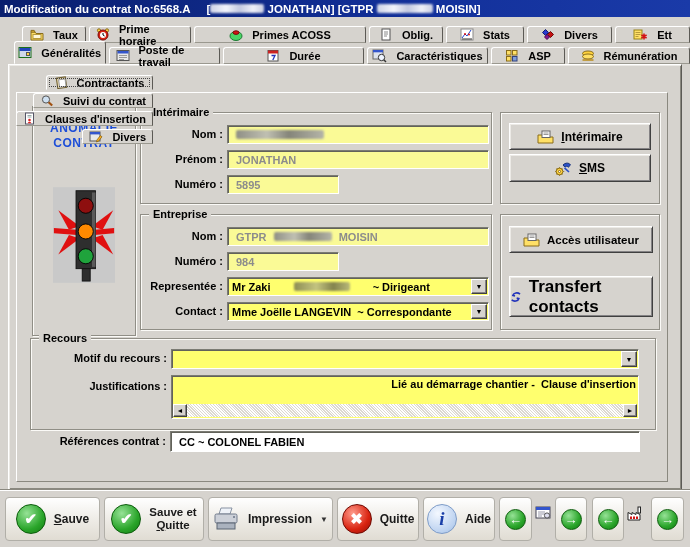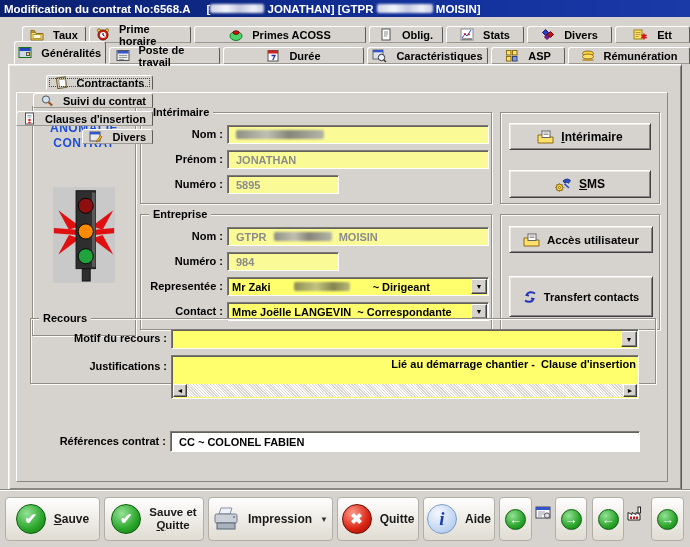--- a/index.html
+++ b/index.html
@@ -278,21 +278,21 @@
 
   <div class="groupbox" style="left:500px; top:112px; width:160px; height:92px;">
     <div class="btn3d" style="left:8px; top:10px; width:142px; height:27px;">
       <svg width="17" height="14" viewBox="0 0 17 14">
           <path d="M1 5h5l1 2h9v6H1z" fill="#ffe066" stroke="#8a6d1a"></path>
           <rect x="5" y="1" width="8" height="6.5" fill="#fff" stroke="#666"></rect>
           <path d="M6.5 3h5M6.5 4.5h5" stroke="#999"></path>
         </svg>
       <span class="uf">Intérimaire</span>
     </div>
-    <div class="btn3d" style="left:8px; top:57px; width:142px; height:28px;">
+    <div class="btn3d" style="left:8px; top:41px; width:142px; height:28px;">
       <svg width="17" height="15" viewBox="0 0 17 15">
           <path d="M8 4c2.5-2.5 6-2.5 7.5 0l-2.2 2.2c-1.2-1.2-2.3-1.2-3.3 0z" fill="#2a52c8" stroke="#16307a"></path>
           <path d="M9.5 6.8l4.5 4.2" stroke="#2a52c8" stroke-width="1.6"></path>
           <circle cx="4.5" cy="10.5" r="3.4" fill="#ffd23e" stroke="#8a6d1a"></circle>
           <circle cx="4.5" cy="10.5" r="1.1" fill="#fff" stroke="#8a6d1a"></circle>
           <path d="M4.5 6.3v1M4.5 13.7v1M.3 10.5h1M8.2 10.5h1M1.6 7.6l.8.8M6.6 12.6l.8.8M7.4 7.6l-.8.8M2.4 12.6l-.8.8" stroke="#8a6d1a"></path>
         </svg>
       <span class="uf">SMS</span>
     </div>
   </div>
@@ -311,30 +311,30 @@
 
   <div class="groupbox" style="left:500px; top:214px; width:160px; height:116px;">
     <div class="btn3d" style="left:8px; top:11px; width:144px; height:27px; font-size:11.5px;">
       <svg width="17" height="14" viewBox="0 0 17 14">
           <path d="M1 5h5l1 2h9v6H1z" fill="#ffe066" stroke="#8a6d1a"></path>
           <rect x="5" y="1" width="8" height="6.5" fill="#fff" stroke="#666"></rect>
           <path d="M6.5 3h5M6.5 4.5h5" stroke="#999"></path>
         </svg>
       <span>Accès utilisateur</span>
     </div>
-    <div class="btn3d" style="left:8px; top:61px; width:144px; height:41px; font-size:11px;">
+    <div class="btn3d" style="left:8px; top:61px; width:144px; height:41px; font-size:17px;">
       <svg width="14" height="14" viewBox="0 0 14 14">
           <path d="M12 3.5C9 1.2 4.5 2 3.5 5l2.5.6" fill="none" stroke="#2233bb" stroke-width="2"></path>
           <path d="M2 10.5c3 2.3 7.5 1.5 8.5-1.5L8 8.4" fill="none" stroke="#2233bb" stroke-width="2"></path>
         </svg>
       <span>Transfert contacts</span>
     </div>
   </div>
 
-  <div class="groupbox" style="left:30px; top:318px; width:626px; height:66px;">
+  <div class="groupbox" style="left:30px; top:338px; width:626px; height:92px;">
     <span class="glabel">Recours</span>
     <div class="flabel" style="left:4px; top:10px; width:132px;">Motif du recours :</div>
     <div class="combo" style="left:140px; top:10px; width:468px; height:20px;"><span class="arrowbtn" style="height:16px">▼</span></div>
     <div class="flabel" style="left:4px; top:38px; width:132px;">Justifications :</div>
     <div class="textarea" style="left:140px; top:36px; width:468px; height:44px;">
       <div class="txt">Lié au démarrage chantier -  Clause d'insertion</div>
       <div class="hscroll">
         <div class="sbtn">◄</div>
         <div class="track"></div>
         <div class="sbtn">►</div>

